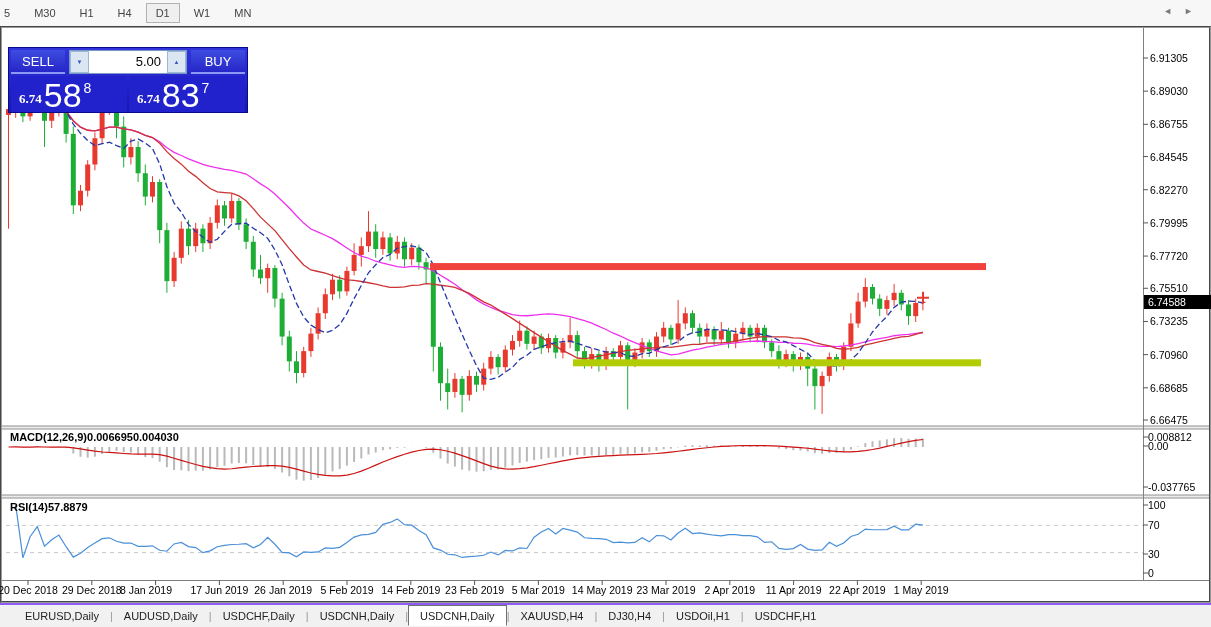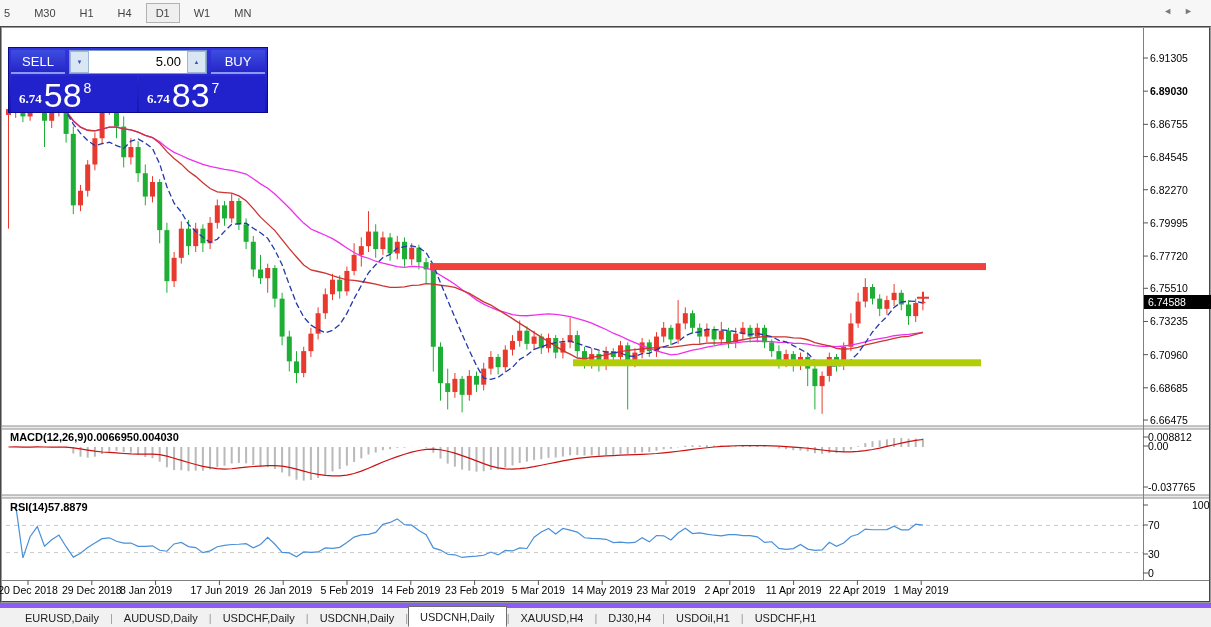--- a/index.html
+++ b/index.html
@@ -26,21 +26,21 @@
   .overlay{position:absolute;left:0;top:0;width:1211px;height:627px;pointer-events:none;}
   .overlay *{pointer-events:auto;}
   
   .chart-header{
     position:absolute;left:10px;top:31px;font-size:11px;color:#000;white-space:nowrap;
   }
   .chart-header .tri{font-size:8px;margin-right:5px;position:relative;top:-1px;}
   .chart-header span{margin-right:4px;}
   
   .trade-panel{
-    position:absolute;left:8px;top:47px;width:260px;height:66px;
+    position:absolute;left:8px;top:47px;width:240px;height:66px;
     background:linear-gradient(#3434dd,#1717b4);
     border:1px solid #0a0a8a;box-sizing:border-box;padding:2px;
   }
   .tp-row1{display:flex;height:24px;align-items:stretch;}
   .tp-btn{
     width:54px;background:linear-gradient(#3d4de0,#2626c8);color:#fff;
     font-size:13px;display:flex;align-items:center;justify-content:center;
     border-bottom:2px solid #8a9af5;cursor:default;
   }
   .tp-spinner{flex:1;display:flex;margin:0 4px;border:1px solid #7a9ac8;background:#fff;}
@@ -71,21 +71,21 @@
   }
   .pane-label{position:absolute;font-size:11px;color:#000;white-space:nowrap;}
   .pane-label span{font-weight:bold;}
   .date-label{
     position:absolute;top:584px;font-size:10.5px;color:#000;white-space:nowrap;
     transform:translateX(-50%);
   }
   
   .tabbar{
     position:absolute;left:0;top:603px;width:1211px;height:24px;
-    background:#f1f1f1;border-top:5px solid #8b5cf6;
+    background:#f1f1f1;border-top:2px solid #8b5cf6;
     display:flex;align-items:center;font-size:11px;color:#222;padding-left:14px;
     box-sizing:border-box;
   }
   .tab{padding:3px 11px;cursor:default;white-space:nowrap;}
   .tab.active{
     background:#fff;border:1px solid #6f6f6f;border-bottom:1px solid #fff;
     margin-top:-2px;padding-top:4px;
   }
   .tab-sep{color:#9a9a9a;}
   .tab-arrows{position:absolute;right:6px;top:6px;font-size:9px;color:#7a7a7a;letter-spacing:12px;}
@@ -585,40 +585,40 @@
   <div class="pane-label" style="left:10px;top:431px;">
     <span>MACD(12,26,9)</span><span>0.006695</span><span>0.004030</span>
   </div>
 
   <div class="pane-label" style="left:10px;top:501px;">
     <span>RSI(14)</span><span>57.8879</span>
   </div>
 
   <div id="price-axis">
       <div class="axis-label" style="top: 58px;">6.91305</div>
-      <div class="axis-label" style="top: 91.1695px; font-weight: bold;">6.89030</div>
+      <div class="axis-label" style="top: 91.1695px;">6.89030</div>
       <div class="axis-label" style="top: 124.339px;">6.86755</div>
       <div class="axis-label" style="top: 156.561px;">6.84545</div>
       <div class="axis-label" style="top: 189.73px;">6.82270</div>
       <div class="axis-label" style="top: 222.9px;">6.79995</div>
       <div class="axis-label" style="top: 256.069px;">6.77720</div>
       <div class="axis-label" style="top: 288.291px;">6.75510</div>
       <div class="axis-label" style="top: 321.461px;">6.73235</div>
       <div class="axis-label" style="top: 354.63px;">6.70960</div>
       <div class="axis-label" style="top: 387.8px;">6.68685</div>
       <div class="axis-label" style="top: 420.021px;">6.66475</div>
     </div>
   <div class="current-price-tag">6.74588</div>
   <div id="macd-axis">
       <div class="macd-axis-label" style="top: 437px;">0.008812</div>
       <div class="macd-axis-label" style="top: 446px;">0.00</div>
       <div class="macd-axis-label" style="top: 487px;">-0.037765</div>
     </div>
   <div id="rsi-axis">
-      <div class="rsi-axis-label" style="top: 505px; margin-left: 44px;">100</div>
+      <div class="rsi-axis-label" style="top: 505px;">100</div>
       <div class="rsi-axis-label" style="top: 525px;">70</div>
       <div class="rsi-axis-label" style="top: 554px;">30</div>
       <div class="rsi-axis-label" style="top: 573px;">0</div>
     </div>
   <div id="date-axis">
       <div class="date-label" style="left: 28px;">20 Dec 2018</div>
       <div class="date-label" style="left: 91.8px;">29 Dec 2018</div>
       <div class="date-label" style="left: 146px;">8 Jan 2019</div>
       <div class="date-label" style="left: 219.4px;">17 Jun 2019</div>
       <div class="date-label" style="left: 283.2px;">26 Jan 2019</div>

